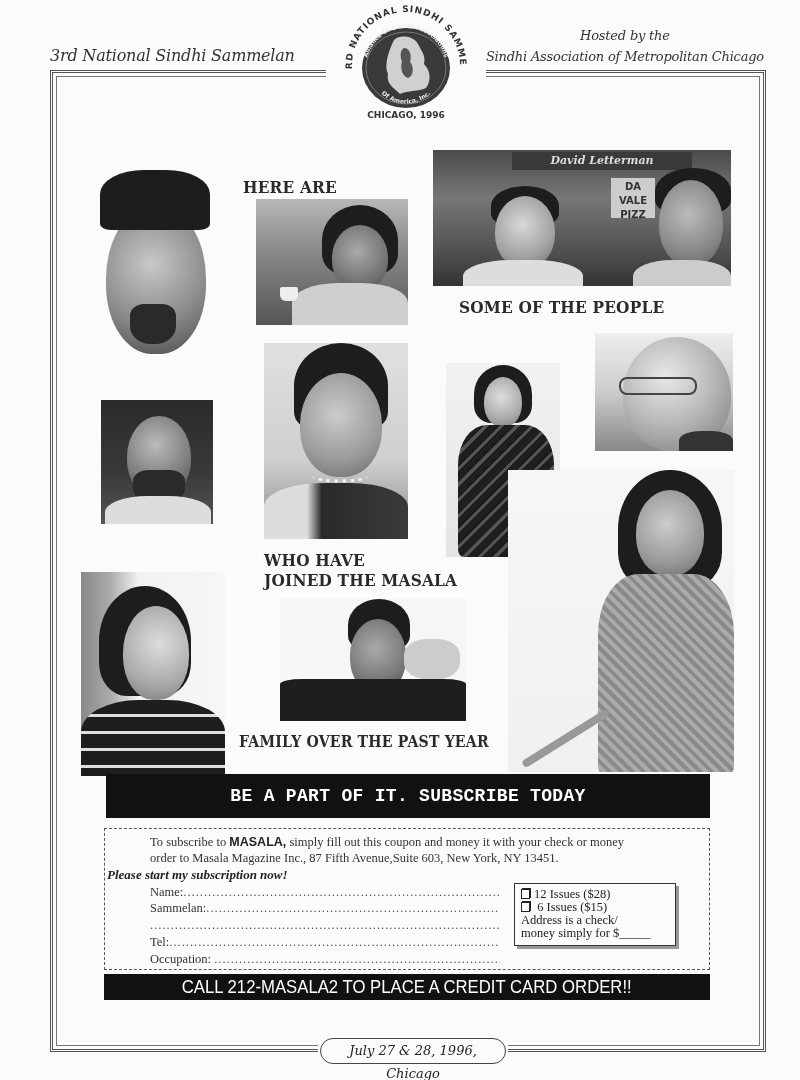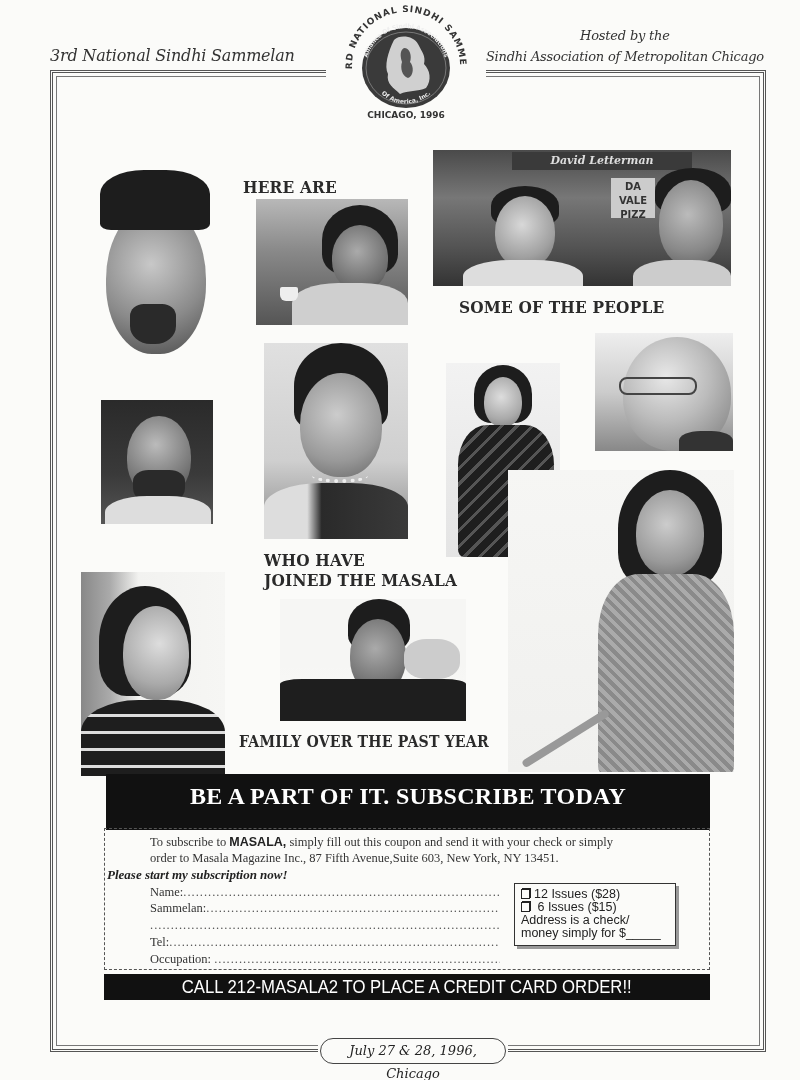--- a/index.html
+++ b/index.html
@@ -63,22 +63,22 @@
   .hl {
     position:absolute; font-family:"DejaVu Serif", serif; font-weight:bold;
     color:#2a2a2a; font-size:16px; letter-spacing:0.2px; white-space:nowrap;
     transform:scaleX(0.96); transform-origin:left;
   }
   
   .banner {
     position:absolute; background:#111; color:#fff; text-align:center; white-space:nowrap;
   }
   .banner-main {
-    left:106px; top:774px; width:604px; height:56px;
-    font-family:Liberation Serif, serif; font-weight:bold; font-size:24px; line-height:44px;
+    left:106px; top:774px; width:604px; height:44px;
+    font-family:Liberation Mono, monospace; font-weight:bold; font-size:18px; line-height:44px;
     letter-spacing:0.3px;
   }
   .banner-call {
     left:104px; top:974px; width:606px; height:26px;
     font-family:"Liberation Sans", sans-serif; font-size:19px; line-height:26px;
     transform-origin:center;
   }
   .banner-call span { display:inline-block; transform:scaleX(0.88); }
   
   .coupon {
@@ -95,21 +95,21 @@
     font-size:13px; color:#222;
   }
   .field {
     position:absolute; left:150px; width:350px; font-family:"Liberation Serif", serif;
     font-size:12.5px; color:#333; white-space:nowrap; overflow:hidden; height:16px; line-height:16px;
   }
   .field .dots { letter-spacing:1px; color:#555; }
   .opt-box {
     left:514px; top:883px; width:162px; height:63px; box-sizing:border-box;
     border:1px solid #333; box-shadow:3px 3px 0 #999; background:#fbfbf9;
-    padding:4px 6px; font-family:Liberation Sans, sans-serif; font-size:12.5px; line-height:13px; color:#222;
+    padding:4px 6px; font-family:Liberation Serif, serif; font-size:12.5px; line-height:13px; color:#222;
   }
   .opt-box .chk {
     display:inline-block; width:7px; height:8px; border:1px solid #222; margin-right:4px;
     vertical-align:-1px; box-shadow:1px -1px 0 #222;
   }
 </style>
 </head>
 <body>
 
 <div class="abs hdr-left">3rd National Sindhi Sammelan</div>
@@ -219,21 +219,21 @@
 <div class="hl" style="left:243px;top:178px;">HERE ARE</div>
 <div class="hl" style="left:459px;top:298px;">SOME OF THE PEOPLE</div>
 <div class="hl" style="left:264px;top:551px;">WHO HAVE</div>
 <div class="hl" style="left:264px;top:571px;">JOINED THE MASALA</div>
 <div class="hl" style="left:239px;top:732px;transform:scaleX(0.88);">FAMILY OVER THE PAST YEAR</div>
 
 <div class="banner banner-main">BE A PART OF IT.  SUBSCRIBE TODAY</div>
 
 <div class="abs coupon"></div>
 <div class="abs coupon-intro">
-  <div><span>To subscribe to </span><b>MASALA,</b><span> simply fill out this coupon and send it with your check or simply</span></div>
+  <div><span>To subscribe to </span><b>MASALA,</b><span> simply fill out this coupon and money it with your check or money</span></div>
   <div>order to Masala Magazine Inc., 87  Fifth Avenue,Suite 603, New York, NY 13451.</div>
 </div>
 <div class="abs coupon-start">Please start my subscription now!</div>
 
 <div class="field" style="top:884px;"><span>Name:</span><span class="dots">................................................................................................</span></div>
 <div class="field" style="top:900px;"><span>Sammelan:</span><span class="dots">............................................................................................</span></div>
 <div class="field" style="top:917px;"><span></span><span class="dots">...........................................................................................................</span></div>
 <div class="field" style="top:934px;"><span>Tel:</span><span class="dots">......................................................................................................</span></div>
 <div class="field" style="top:951px;"><span>Occupation: </span><span class="dots">........................................................................................</span></div>
 

